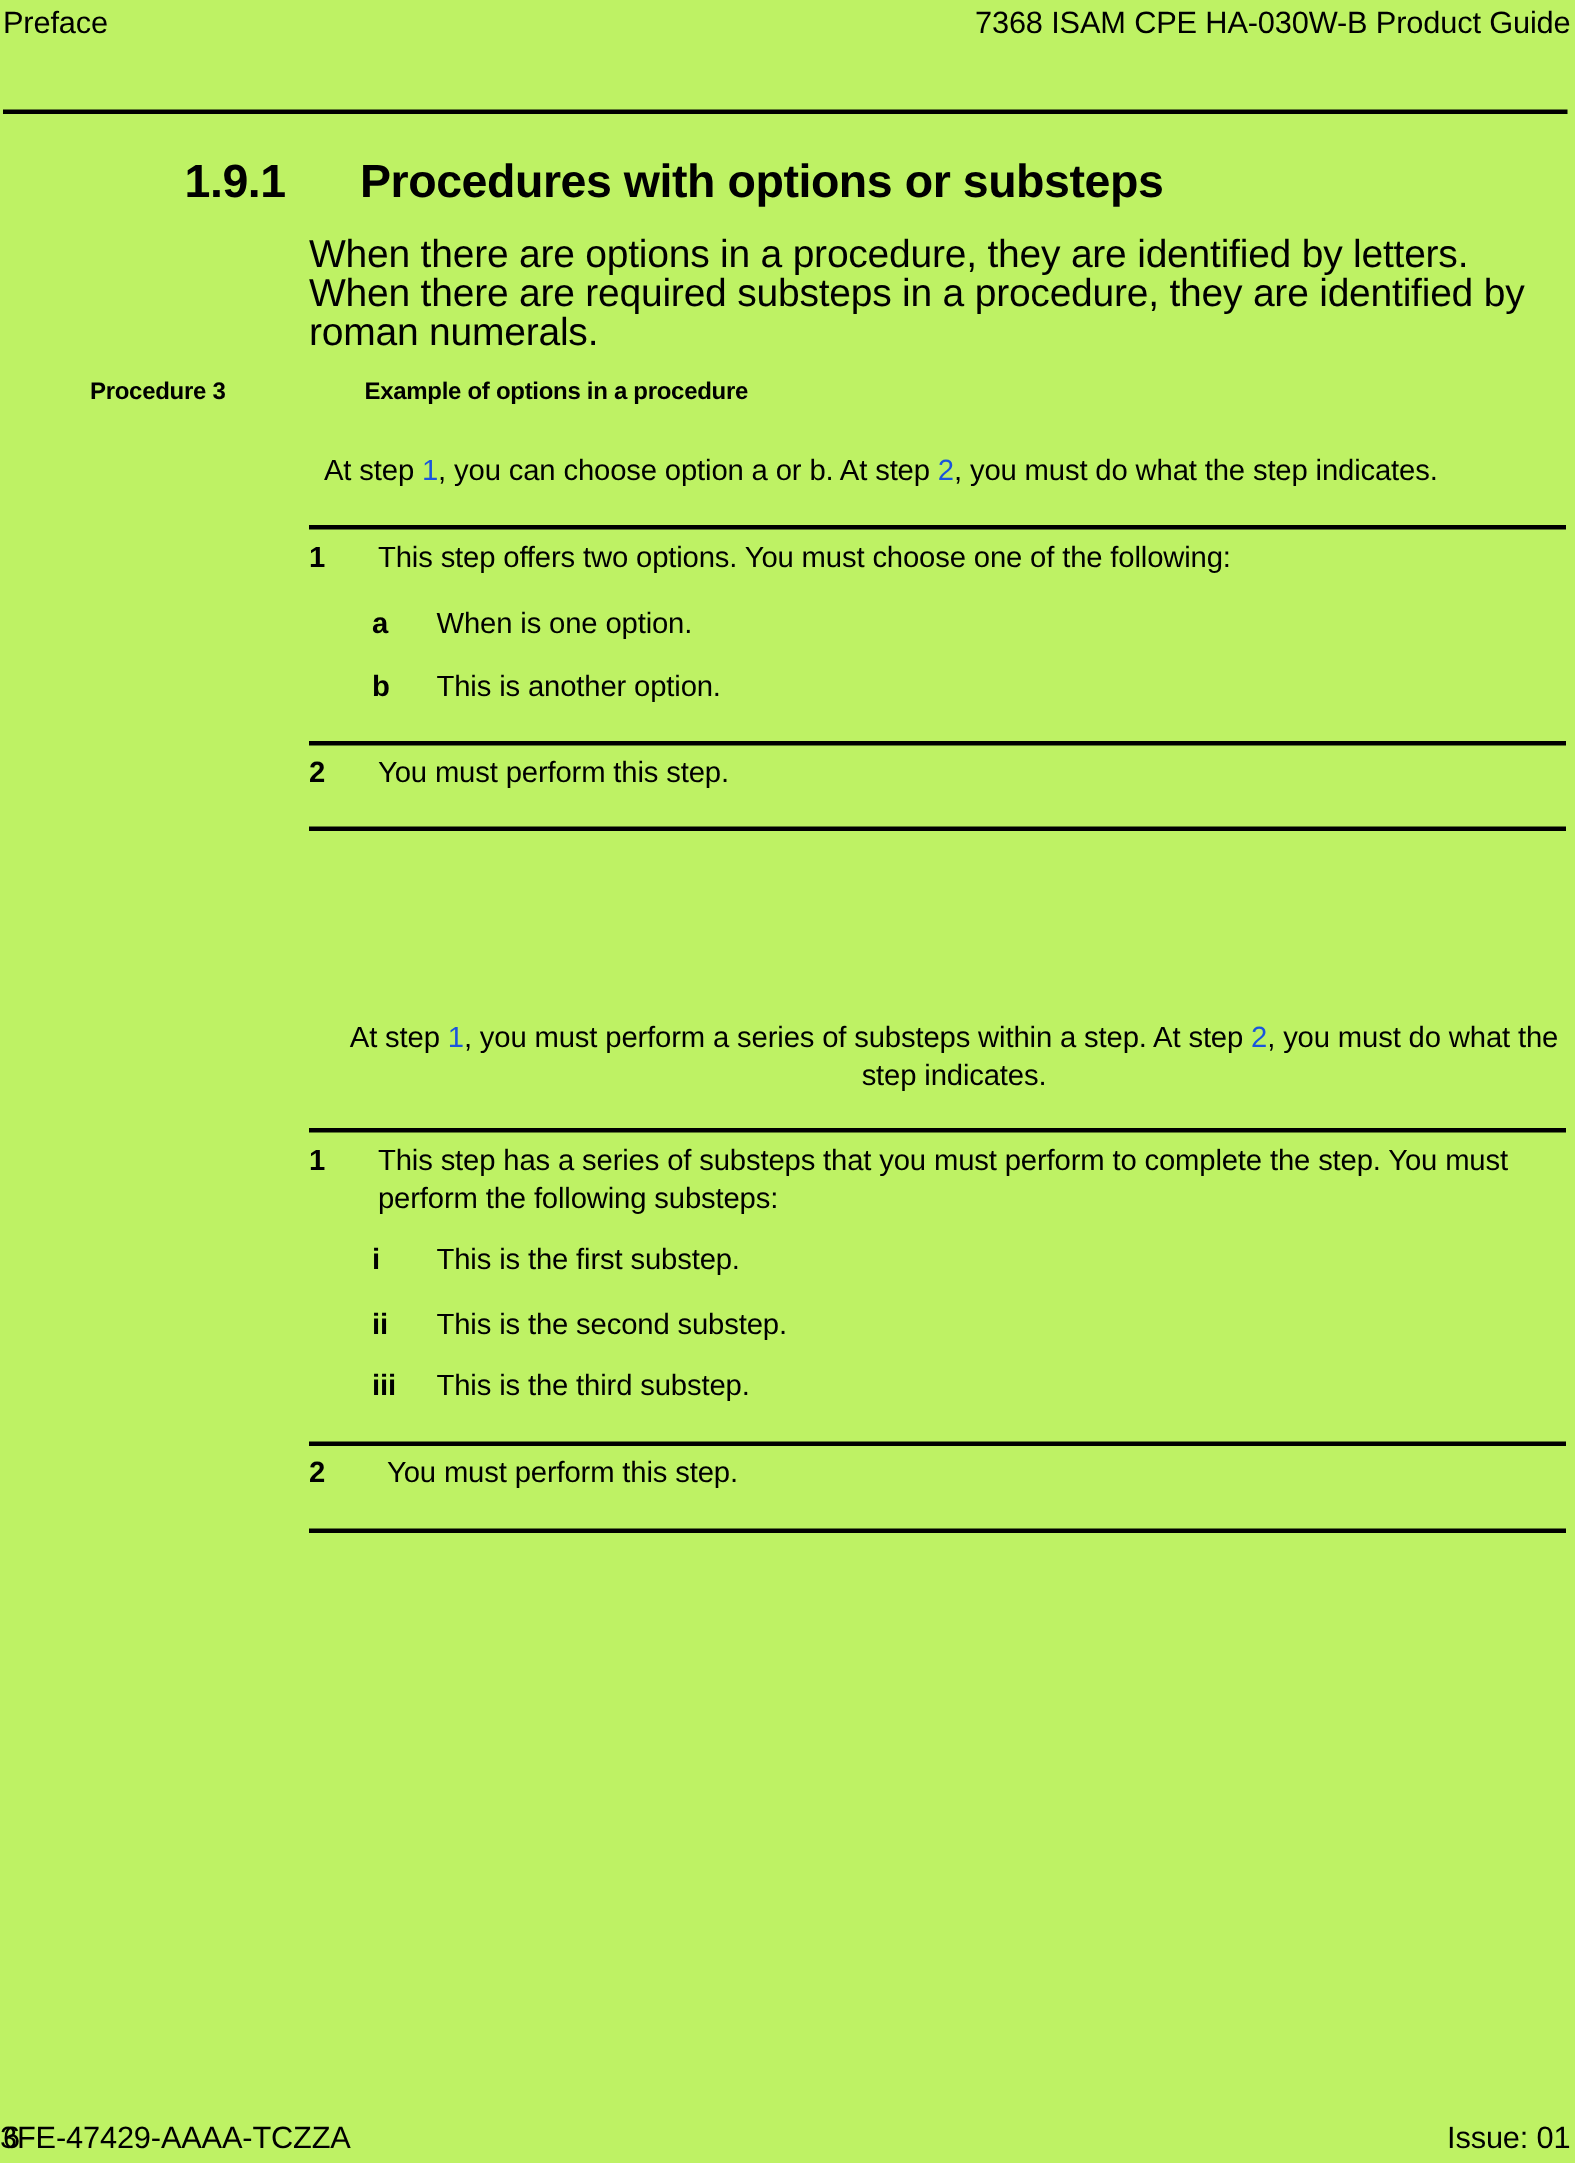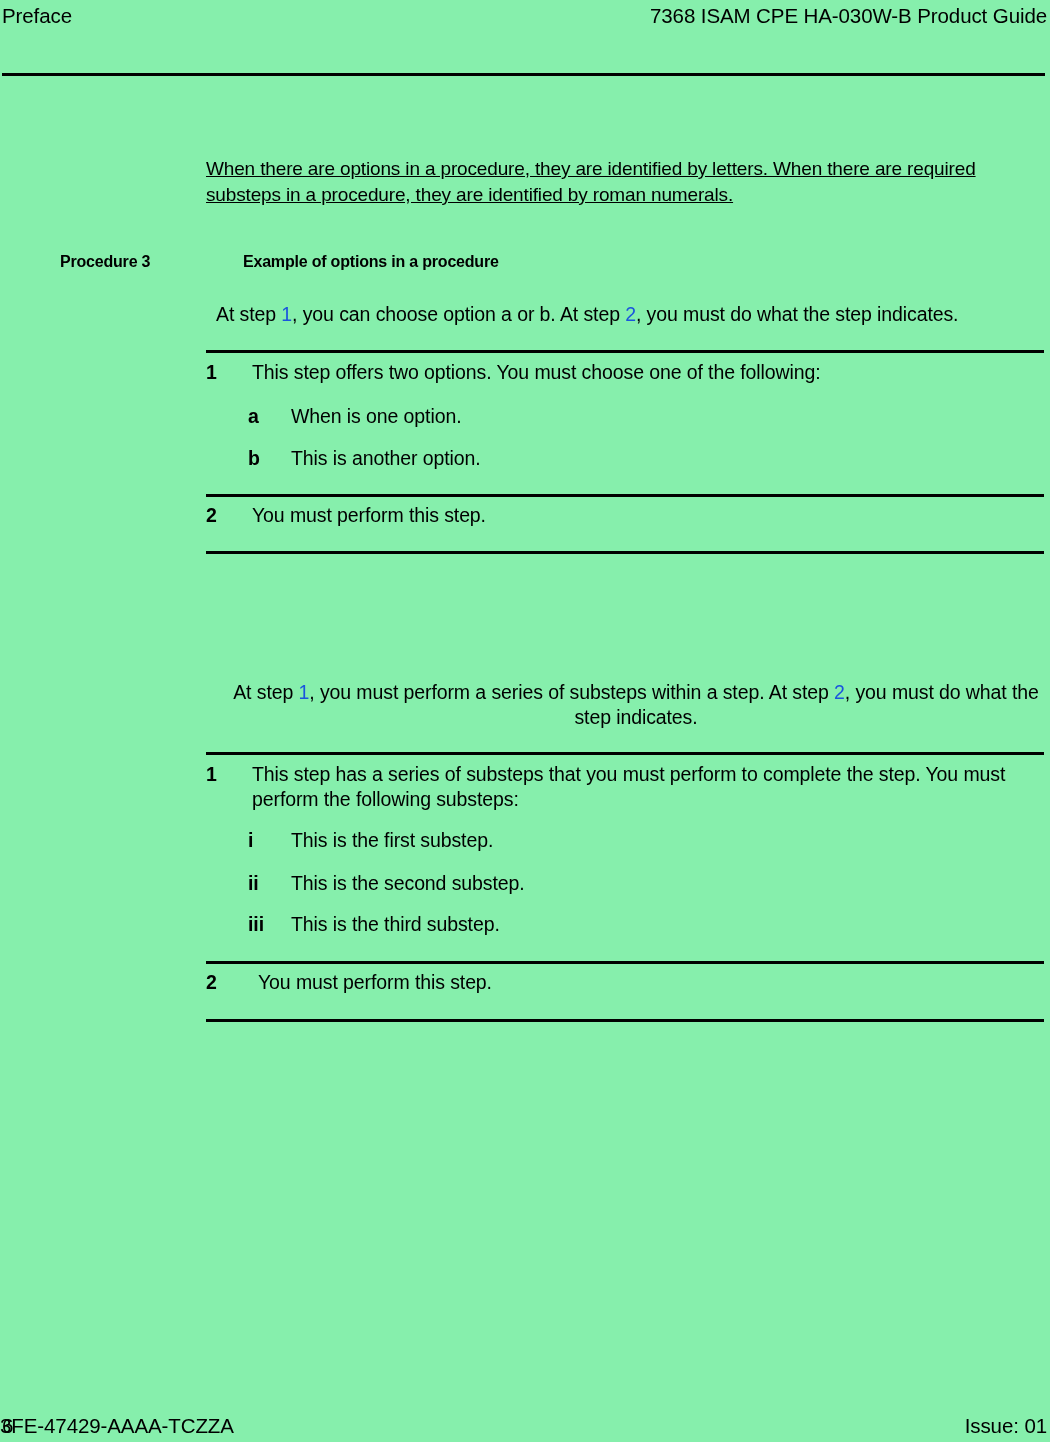--- a/index.html
+++ b/index.html
@@ -9,21 +9,21 @@
   }
   body {
     font-family: "Liberation Sans", sans-serif;
     color: #000000;
     -webkit-font-smoothing: antialiased;
   }
   .page {
     position: relative;
     width: 1050px;
     height: 1442px;
-    background: #86efac;
+    background: #bef264;
     overflow: hidden;
   }
 
   
   .runhead {
     position: absolute;
     left: 0;
     top: 0;
     width: 1050px;
     height: 76px;
@@ -65,24 +65,23 @@
   .section-heading .num {
     display: inline-block;
     width: 117px;
   }
 
   .section-intro {
     position: absolute;
     left: 206px;
     top: 156px;
     width: 840px;
-    font-size: 19px;
+    font-size: 26px;
     line-height: 26px;
     letter-spacing: -0.15px;
-    text-decoration: underline;
   }
 
   
   .proc-title {
     position: absolute;
     left: 60px;
     font-size: 16px;
     font-weight: bold;
     letter-spacing: -0.2px;
     white-space: nowrap;
@@ -186,20 +185,23 @@
 <body>
 
 <div class="page">
 
   <div class="runhead">
     <div class="runhead-left">Preface</div>
     <div class="runhead-right">7368 ISAM CPE HA-030W-B Product Guide</div>
     <div class="runhead-rule"></div>
   </div>
 
+  <div class="section-heading">
+    <span class="num">1.9.1</span><span>Procedures with options or substeps</span>
+  </div>
 
   <div class="section-intro">When there are options in a procedure, they are identified by letters. When there are required substeps in a procedure, they are identified by roman numerals.</div>
 
   <div class="proc-title" style="top:253px;">
     <span class="plabel">Procedure 3</span><span>Example of options in a procedure</span>
   </div>
 
   <div class="proc-intro" style="top:302px;">
     <span>At step </span><span class="xref">1</span><span>, you can choose option a or b. At step </span><span class="xref">2</span><span>, you must do what the step indicates.</span>
   </div>

